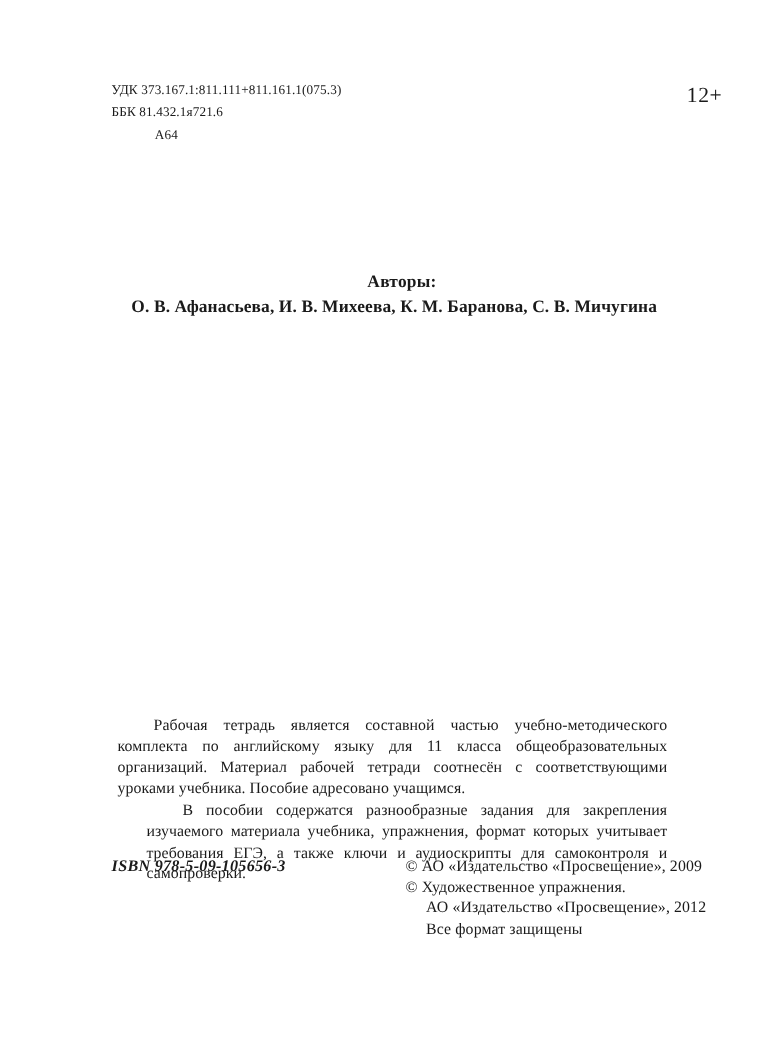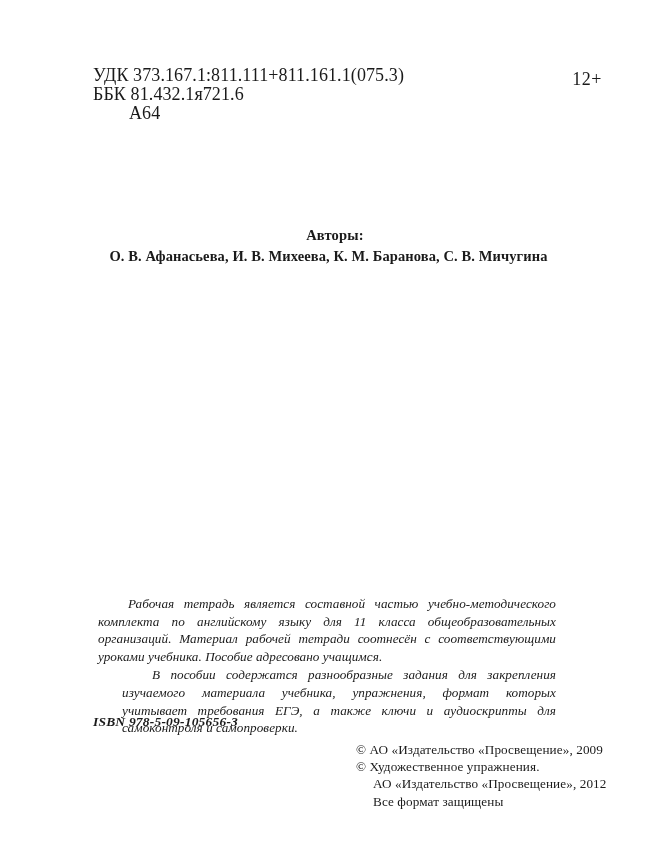--- a/index.html
+++ b/index.html
@@ -18,21 +18,21 @@
   .page {
     position: absolute;
     inset: 0;
   }
 
   
   .codes {
     position: absolute;
     left: 93px;
     top: 66px;
-    font-size: 18px;
+    font-size: 11px;
     line-height: 19px;
     letter-spacing: 0.1px;
     white-space: nowrap;
   }
   .codes .code-line { display: block; }
   .codes .code-line.indented { padding-left: 36px; }
 
   
   .age-rating {
     position: absolute;
@@ -68,21 +68,20 @@
     white-space: nowrap;
     padding-left: 7px;
   }
 
   
   .annotation {
     position: absolute;
     left: 98px;
     top: 595px;
     width: 458px;
-    font-style: italic;
   }
   .annotation p {
     margin: 0;
     text-align: justify;
     text-indent: 30px;
     font-size: 13.2px;
     line-height: 17.6px;
     letter-spacing: 0.05px;
     -webkit-hyphens: none;
     hyphens: none;
@@ -97,27 +96,26 @@
     top: 713px;
     font-size: 13.5px;
     line-height: 17px;
     font-weight: bold;
     letter-spacing: 0.2px;
     white-space: nowrap;
     font-style: italic;
   }
   .copyright {
     position: absolute;
-    left: 356px;
+    left: 338px;
     top: 713px;
     font-size: 13.2px;
     line-height: 17.2px;
     letter-spacing: 0.1px;
     white-space: nowrap;
-    margin-top: 28px;
   }
   .copyright .c-line { display: block; }
   .copyright .c-line.hang { padding-left: 17px; }
 </style>
 </head>
 <body>
 
 <div class="page">
 
   <div class="codes">

